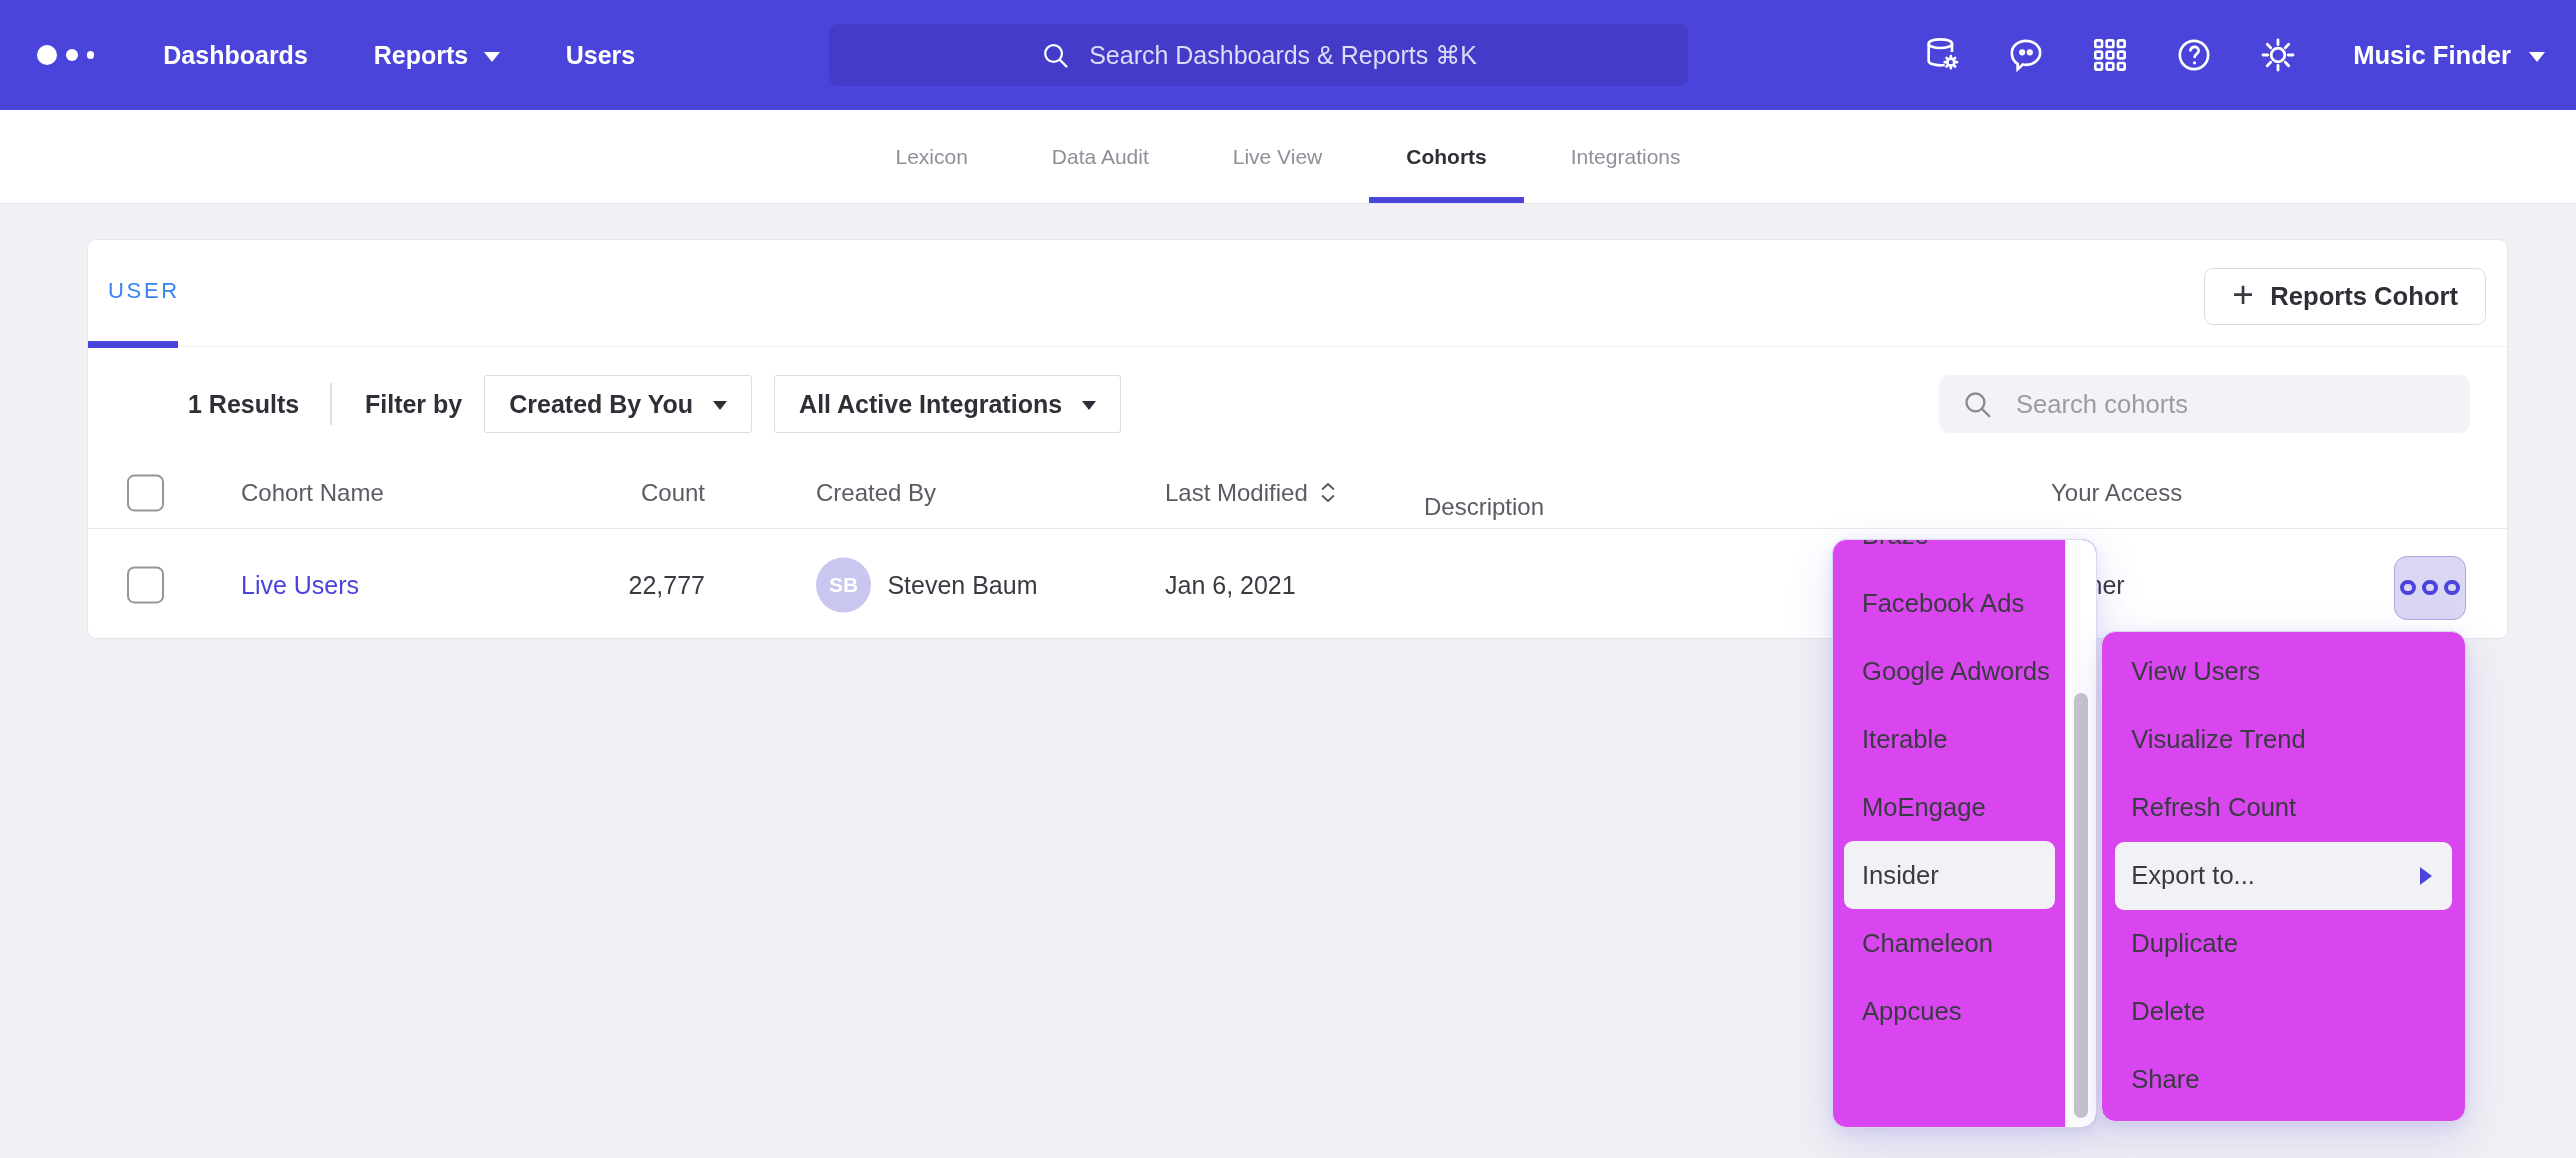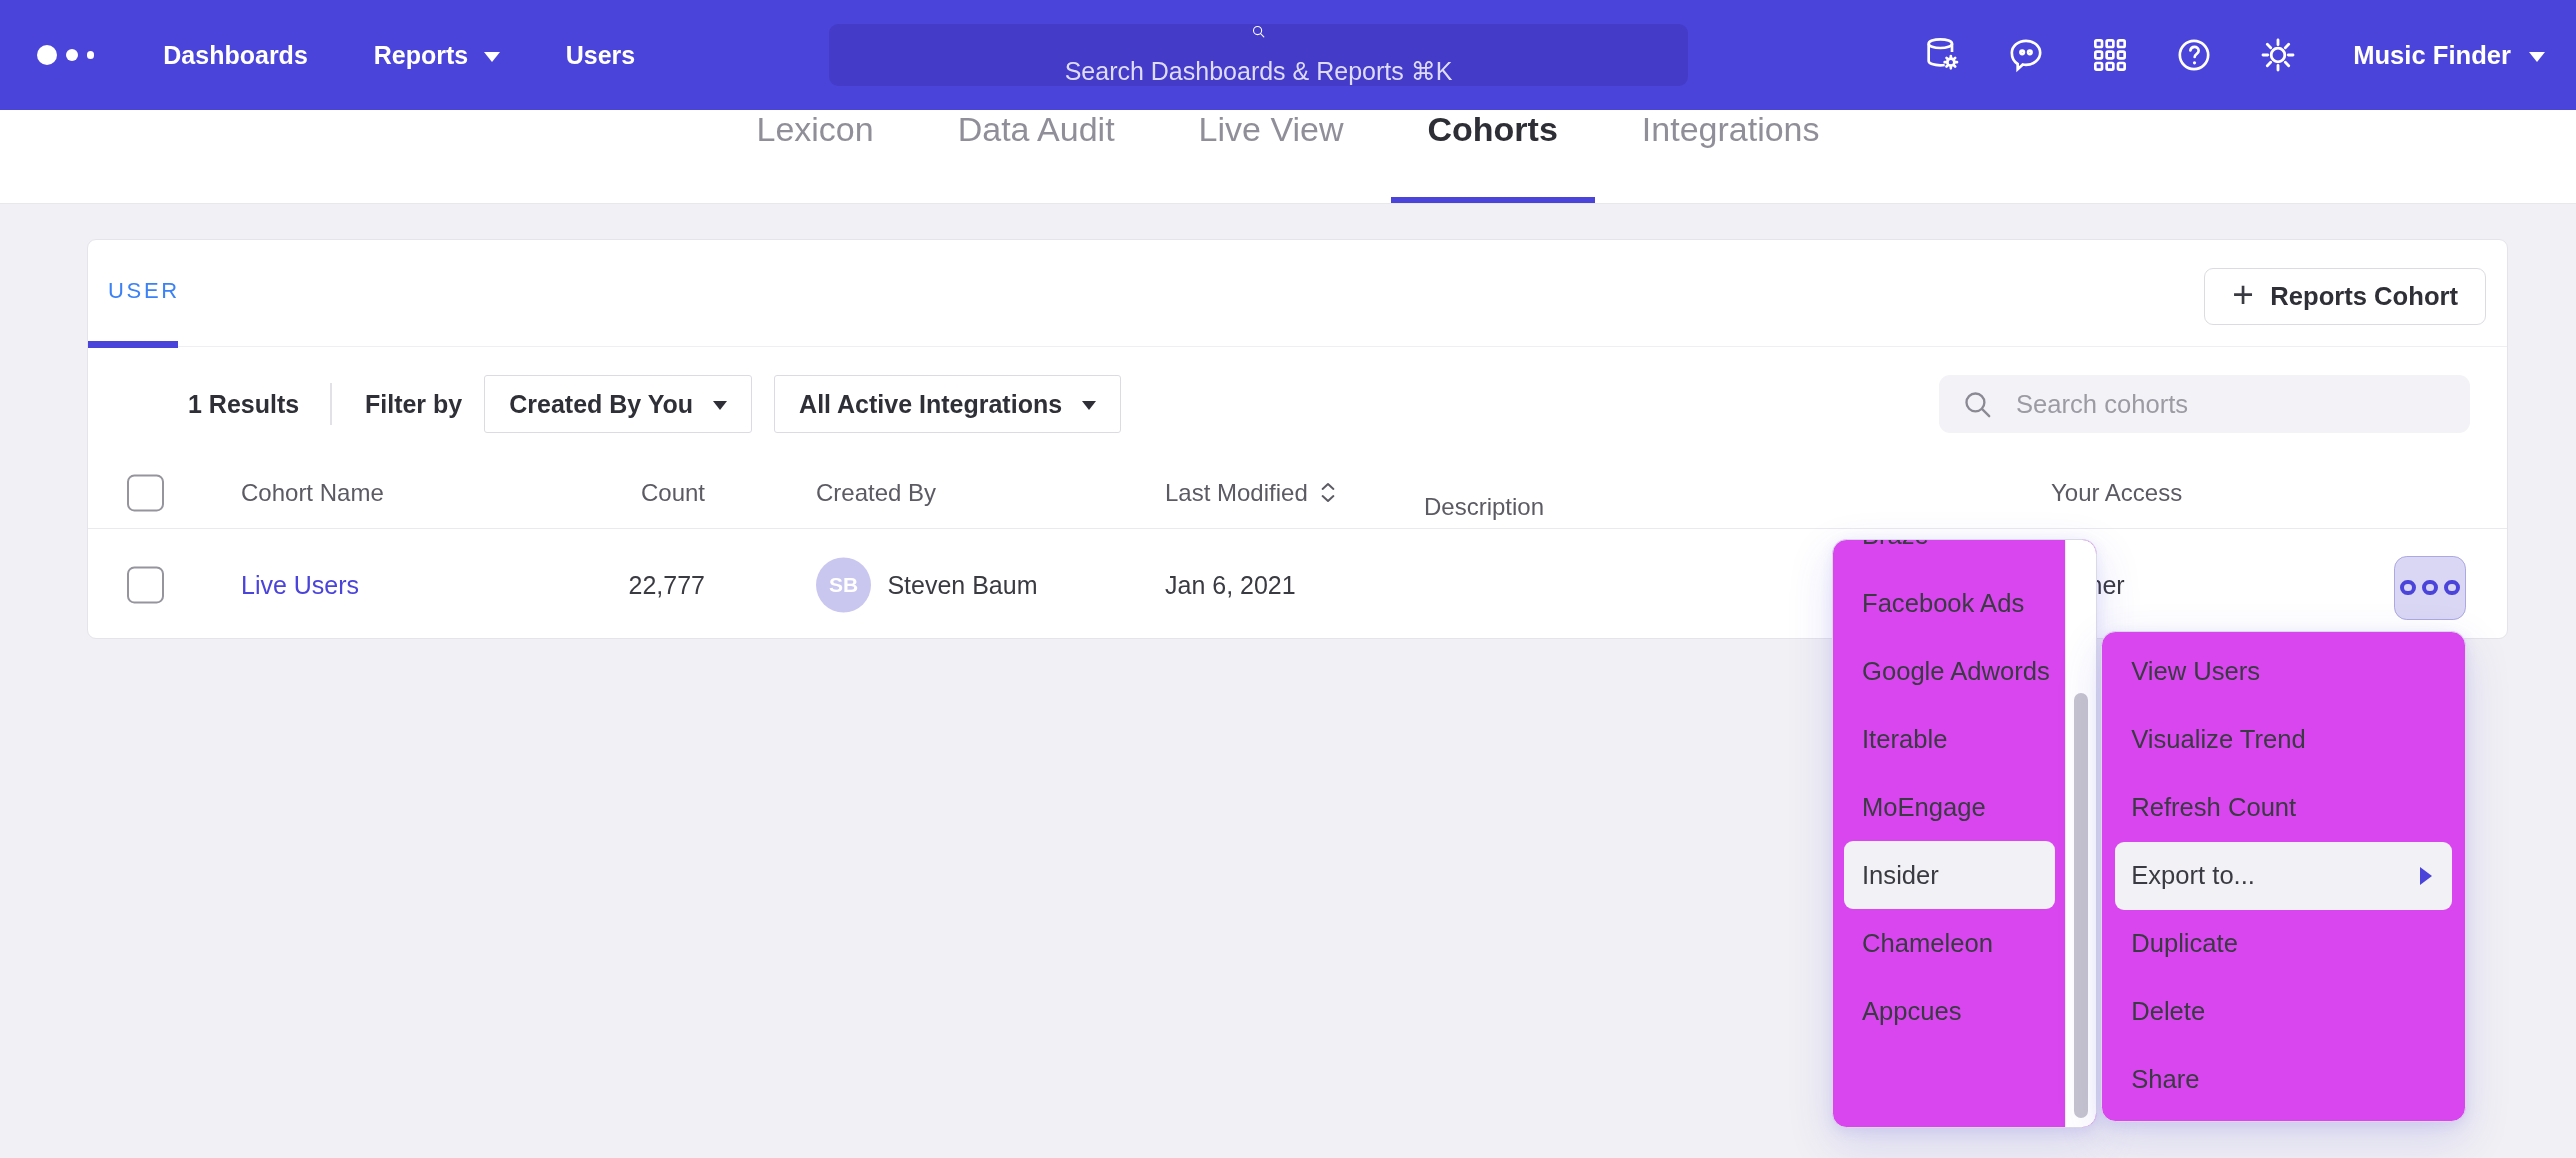--- a/index.html
+++ b/index.html
@@ -13,28 +13,28 @@
   .logo{display:flex;align-items:center;gap:9px;margin-right:69px;cursor:pointer;}
   .logo .d1{width:20px;height:20px;border-radius:50%;background:#fff;}
   .logo .d2{width:12px;height:12px;border-radius:50%;background:#fff;}
   .logo .d3{width:7.3px;height:7.3px;border-radius:50%;background:#fff;}
   .nav-links{display:flex;gap:66px;align-items:center;font-size:25px;font-weight:bold;}
   .nav-link{display:flex;align-items:center;gap:15.5px;cursor:pointer;}
   .caret{width:0;height:0;border-left:8.2px solid transparent;border-right:8.2px solid transparent;
     border-top:10px solid currentColor;margin-top:3.7px;}
   .nav-search{position:absolute;left:829px;top:24px;width:859px;height:62px;background:#443CC8;
     border-radius:9px;display:flex;align-items:center;justify-content:center;gap:18px;
-    color:#DEDCF8;font-size:25px;cursor:pointer;flex-direction:column;}
+    color:#DEDCF8;font-size:25px;cursor:pointer;}
   .nav-right{margin-left:auto;display:flex;align-items:center;gap:44px;}
   .nav-icon{width:40px;height:40px;display:block;cursor:pointer;}
   .account{display:flex;align-items:center;gap:18px;font-size:25.6px;font-weight:bold;margin-left:11px;cursor:pointer;}
   
   .tabs-row{position:absolute;top:110px;left:0;right:0;height:93px;background:#fff;
     display:flex;justify-content:center;align-items:stretch;gap:84px;border-bottom:0.9px solid #E8E7EC;z-index:5;}
-  .tab{display:flex;font-size:34px;color:#908F99;position:relative;cursor:pointer;}
+  .tab{display:flex;align-items:center;font-size:21px;color:#908F99;position:relative;cursor:pointer;}
   .tab.active{color:#2E2E36;font-weight:bold;}
   .tab.active::after{content:"";position:absolute;left:-37px;right:-37px;bottom:0;height:6.4px;background:#4B44DB;}
   
   .card{position:absolute;left:87px;top:239px;width:2421px;height:400px;background:#fff;
     border:0.9px solid #E5E4EA;border-radius:9px;box-sizing:border-box;z-index:1;}
   .card-tabs{position:absolute;top:0;left:0;right:0;height:106px;border-bottom:1.8px solid #EFEEF2;}
   .user-tab{position:absolute;left:20px;top:38px;font-size:22px;font-weight:normal;letter-spacing:2.7px;color:#3b82f6;cursor:pointer;}
   .user-underline{position:absolute;left:0;bottom:-1.8px;width:90px;height:6.4px;background:#4B44DB;}
   .create-btn{position:absolute;right:21px;top:28px;height:57px;padding:0 27px;border:0.9px solid #DCDBE2;
     border-radius:9px;background:#fff;display:flex;align-items:center;gap:16.4px;font-size:25.6px;color:#2F2F37;

